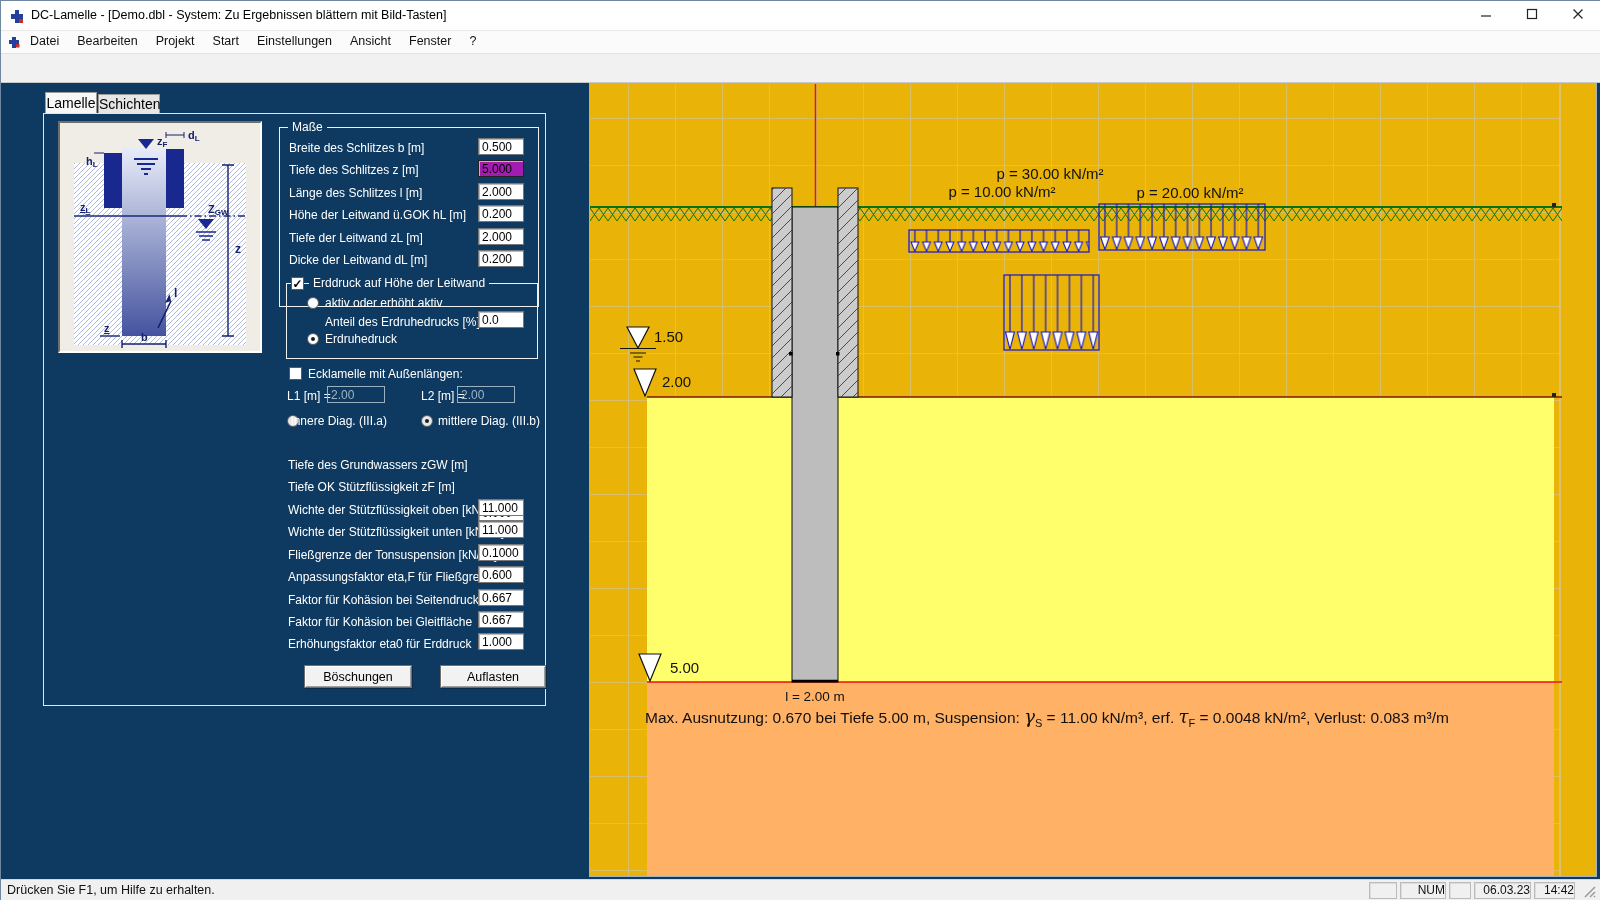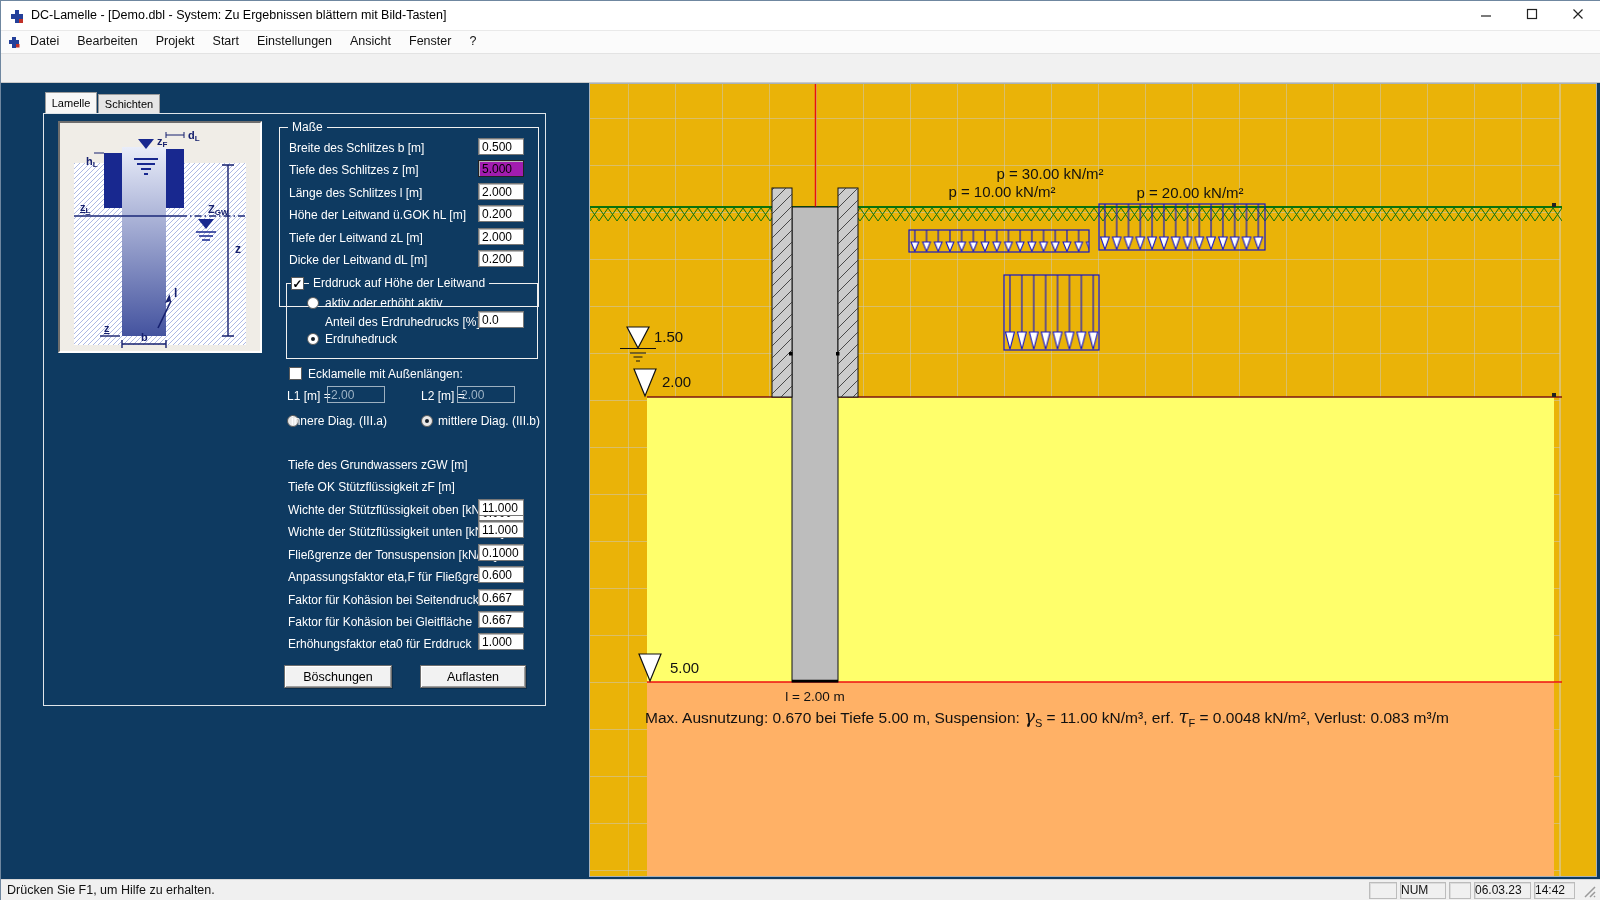--- a/index.html
+++ b/index.html
@@ -19,51 +19,51 @@
   .tsep { top:57px; width:1px; height:19px; background:#c4c4c4; }
   #coordbox { left:303px; top:56px; width:191px; height:21px; background:#fff; border:1px solid #2b2b2b; outline:1px solid #8f8f8f;
               text-align:center; font-size:13px; font-weight:bold; color:#000; line-height:19px; }
   .mdibtn { top:33px; width:24px; height:17px; background:#f4f4f4; border:1px solid #dadada; text-align:center; line-height:15px; }
 
   
   #client { left:0; top:82px; width:1600px; height:796px; background:#0e3a61; }
 
   
   .tab { top:91px; background:#f2f2f2; border:1px solid #9b9b9b; border-bottom:none; color:#000;
-         font-size:11px; text-align:center; }
+         font-size:14px; text-align:center; }
   #tabpage { left:42px; top:112px; width:503px; height:593px; border:1px solid #dfe5ea; background:#0e3a61; }
   #schematic-card { left:57px; top:120px; width:204px; height:232px; background:#efece6;
                     border-top:2px solid #6e6e6e; border-left:2px solid #6e6e6e;
                     border-right:2px solid #ffffff; border-bottom:2px solid #ffffff; }
   .grp { border:1px solid #f0f0f0; }
   .grp-title { position:absolute; top:-8px; left:8px; background:#0e3a61; padding:0 4px; color:#fff; font-size:12px; white-space:nowrap; }
   .lbl { color:#fff; font-size:12px; white-space:nowrap; }
   .inp { background:#fff; border:1px solid #777; box-shadow:inset 1px 1px 0 #b9b9b9; color:#000; font-size:12px;
          font-family:"Liberation Sans",sans-serif; padding:0 3px; width:46px; height:17px; }
   .inp.sel { background:#a21caf; border:1px solid #222; }
   .inp.dis { background:transparent; border:1px solid #9db0c0; box-shadow:none; color:#9fb4c6; width:58px; }
   .cb { width:13px; height:13px; background:#fff; border:1px solid #5a5a5a; font-size:12px; line-height:12px;
         text-align:center; color:#000; font-weight:bold; }
   .rad { width:12px; height:12px; border-radius:50%; background:#fff; border:1px solid #5a5a5a; }
   .rad.sel::after { content:""; position:absolute; left:3px; top:3px; width:4px; height:4px; border-radius:50%; background:#16202a; }
   .rad.dim { background:#e8e8e8; }
   .btn { background:#f2f2f2; border:1px solid #6e6e6e; box-shadow:inset 1px 1px 0 #ffffff, inset -1px -1px 0 #9f9f9f, 1px 1px 0 #0a2c4a;
-         font-size:12.5px; color:#000; text-align:center; }
+         font-size:12.5px; color:#000; text-align:center;margin-left:20px; }
 
   
   #drawpanel { left:588px; top:82px; width:1008px; height:794px; background:#eab308; border:1px solid #a8b2ba; }
   #result-line { left:55px; top:622px; width:930px; font-size:15.5px; color:#101010; white-space:nowrap; }
   .grk { font-family:"DejaVu Serif", serif; font-style:italic; font-size:18px; }
   .sb { font-size:11px; vertical-align:-4px; }
 
   
   #statusbar { left:0; top:878px; width:1600px; height:22px; background:#f0f0f0; border-top:1px solid #d7d7d7; }
   #status-msg { left:6px; top:3px; font-size:12.5px; color:#111; }
   .pane { top:2px; height:17px; border:1px solid #bcbcbc; box-shadow:inset 1px 1px 0 #dcdcdc; font-size:12px; color:#111;
-          text-align:left; line-height:15px; background:#f0f0f0; }
+          text-align:right; line-height:15px; background:#f0f0f0; }
   svg text { font-family:"Liberation Sans", sans-serif; }
 </style>
 </head>
 <body>
 
 <div id="app">
 
   <div id="titlebar" class="abs">
     <svg class="abs" style="left:8px;top:7px" width="16" height="16">
       <rect x="2" y="6" width="12" height="5" fill="#24409a"></rect>

